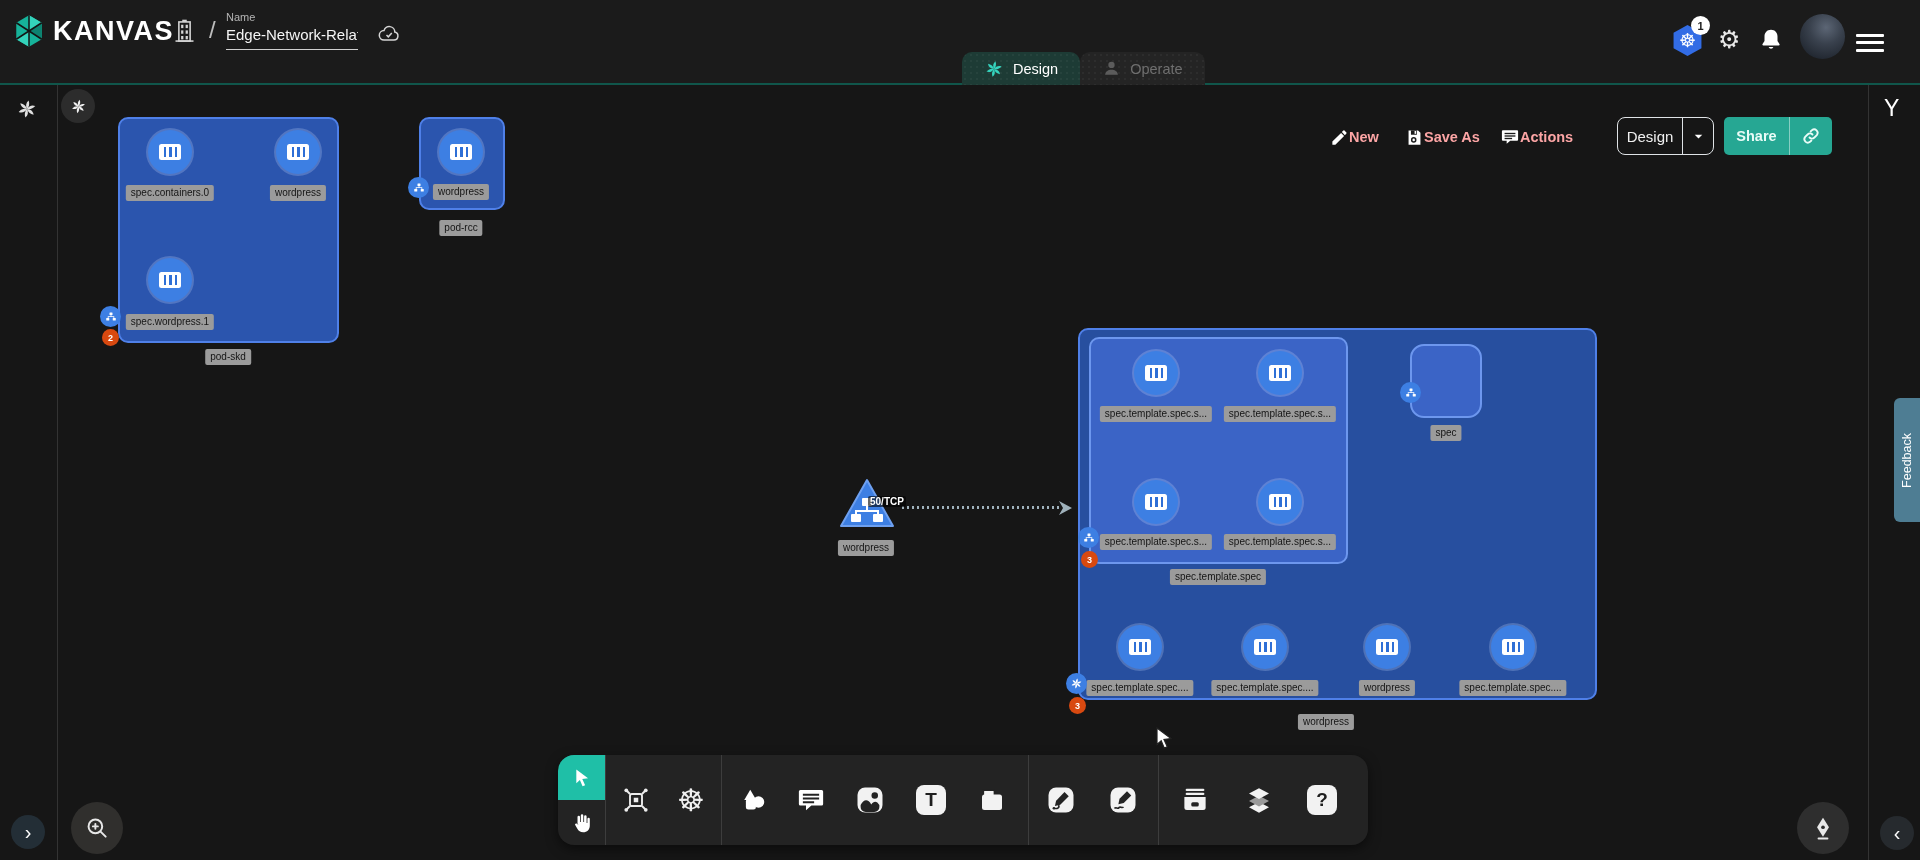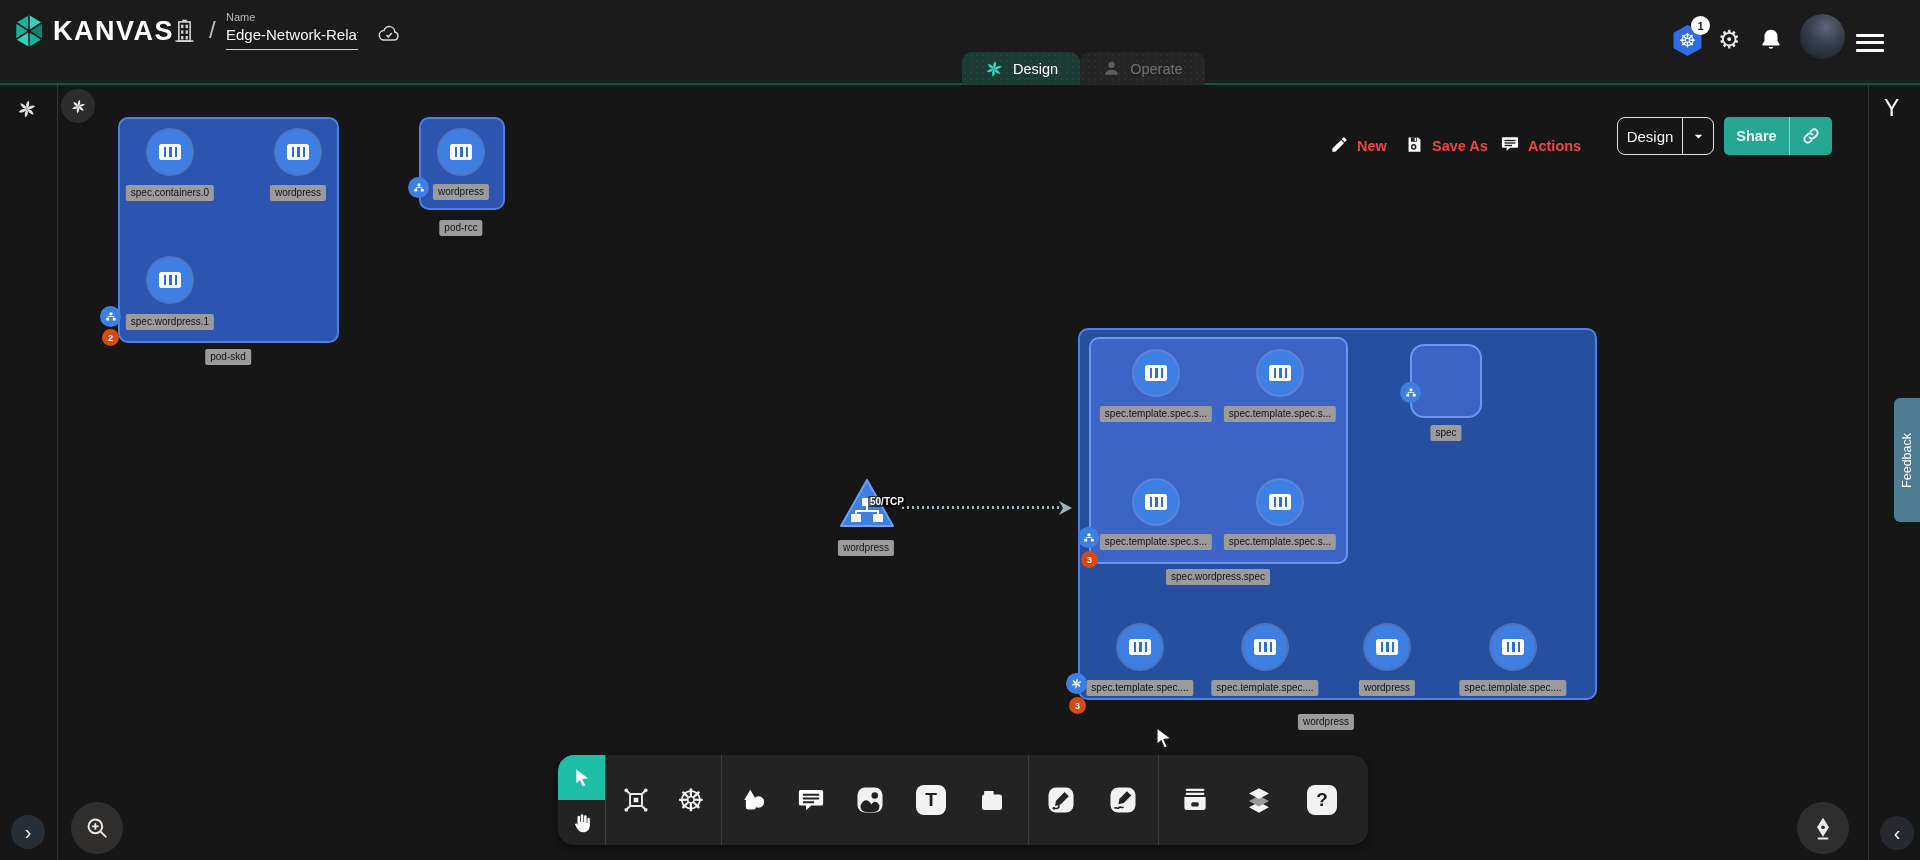--- a/index.html
+++ b/index.html
@@ -47,22 +47,22 @@
                 border-radius:6px 0 0 6px;display:flex;align-items:center;justify-content:center;}
   .feedback-text{writing-mode:vertical-rl;transform:rotate(180deg);font-size:12.5px;color:#fff;}
 
   .circle-btn{position:absolute;border-radius:50%;display:flex;align-items:center;justify-content:center;}
   .btn-expand{left:11px;top:815px;width:34px;height:34px;background:#232e36;color:#fff;font-size:20px;}
   .btn-zoom{left:71px;top:802px;width:52px;height:52px;background:#302f2d;}
   .btn-nib{left:1797px;top:802px;width:52px;height:52px;background:#2e2e2e;}
   .btn-collapse{left:1880px;top:816px;width:34px;height:34px;background:#262a2e;color:#fff;font-size:20px;}
 
   
-  .abar-item{position:absolute;top:120px;height:34px;display:flex;align-items:flex-end;gap:8px;
-             font-size:14.5px;font-weight:bold;color:#ef4444;}
+  .abar-item{position:absolute;top:120px;height:34px;display:flex;align-items:center;
+             font-size:14.5px;font-weight:bold;color:#fca5a5;}
   .btn-actions{position:absolute;left:1617px;top:117px;width:97px;height:38px;border:1.5px solid #dfe3e6;
                border-radius:8px;display:flex;align-items:center;}
   .btn-actions .lbl{flex:1;text-align:center;font-size:15px;color:#f0f0f0;}
   .btn-actions .sep{width:1px;height:100%;background:#dfe3e6;}
   .btn-actions .caret{width:30px;display:flex;align-items:center;justify-content:center;}
   .btn-share{position:absolute;left:1724px;top:117px;width:108px;height:38px;background:#26a793;
              border-radius:5px;display:flex;align-items:center;overflow:hidden;}
   .btn-share .lbl{flex:1;text-align:center;font-size:14.5px;font-weight:bold;color:#eafcf7;}
   .btn-share .sep{width:1px;height:100%;background:rgba(255,255,255,.45);}
   .btn-share .link{width:42px;display:flex;align-items:center;justify-content:center;}
@@ -368,21 +368,21 @@
   <div class="chip" style="left:1280px;top:534px">spec.template.spec.s...</div>
   <div class="badge-blue" style="left:1078px;top:527px">
     <svg viewBox="0 0 24 24" width="12" height="12" fill="#fff">
       <rect x="9" y="3" width="6" height="5" rx="1"></rect>
         <rect x="2.5" y="14" width="6" height="5" rx="1"></rect>
         <rect x="15.5" y="14" width="6" height="5" rx="1"></rect>
       <path d="M11.2 8h1.6v2.4h5.7V14h-1.6v-2h-9.8v2H5.5v-3.6h5.7z"></path>
     </svg>
   </div>
   <div class="badge-orange" style="left:1081px;top:551px">3</div>
-  <div class="chip" style="left:1218px;top:569px">spec.wordpress.spec</div>
+  <div class="chip" style="left:1218px;top:569px">spec.template.spec</div>
 
   <div class="spec-node" style="left:1410px;top:344px;width:72px;height:74px"></div>
   <div class="badge-blue" style="left:1400px;top:382px">
     <svg viewBox="0 0 24 24" width="12" height="12" fill="#fff">
       <rect x="9" y="3" width="6" height="5" rx="1"></rect>
         <rect x="2.5" y="14" width="6" height="5" rx="1"></rect>
         <rect x="15.5" y="14" width="6" height="5" rx="1"></rect>
       <path d="M11.2 8h1.6v2.4h5.7V14h-1.6v-2h-9.8v2H5.5v-3.6h5.7z"></path>
     </svg>
   </div>

